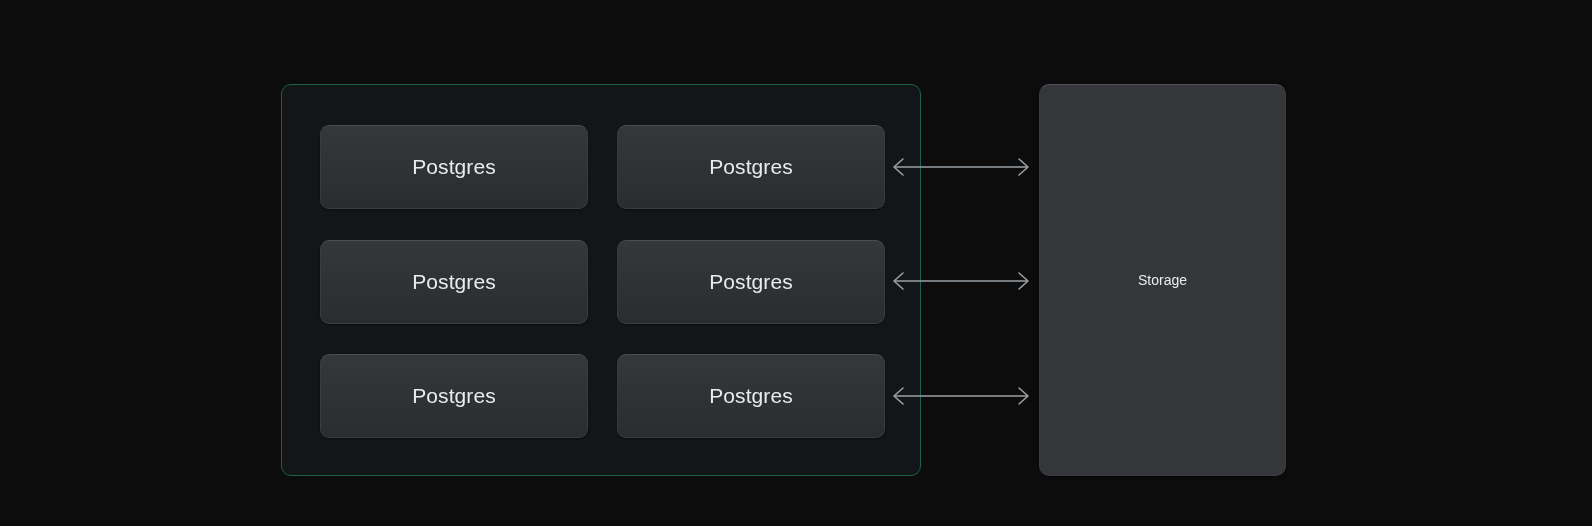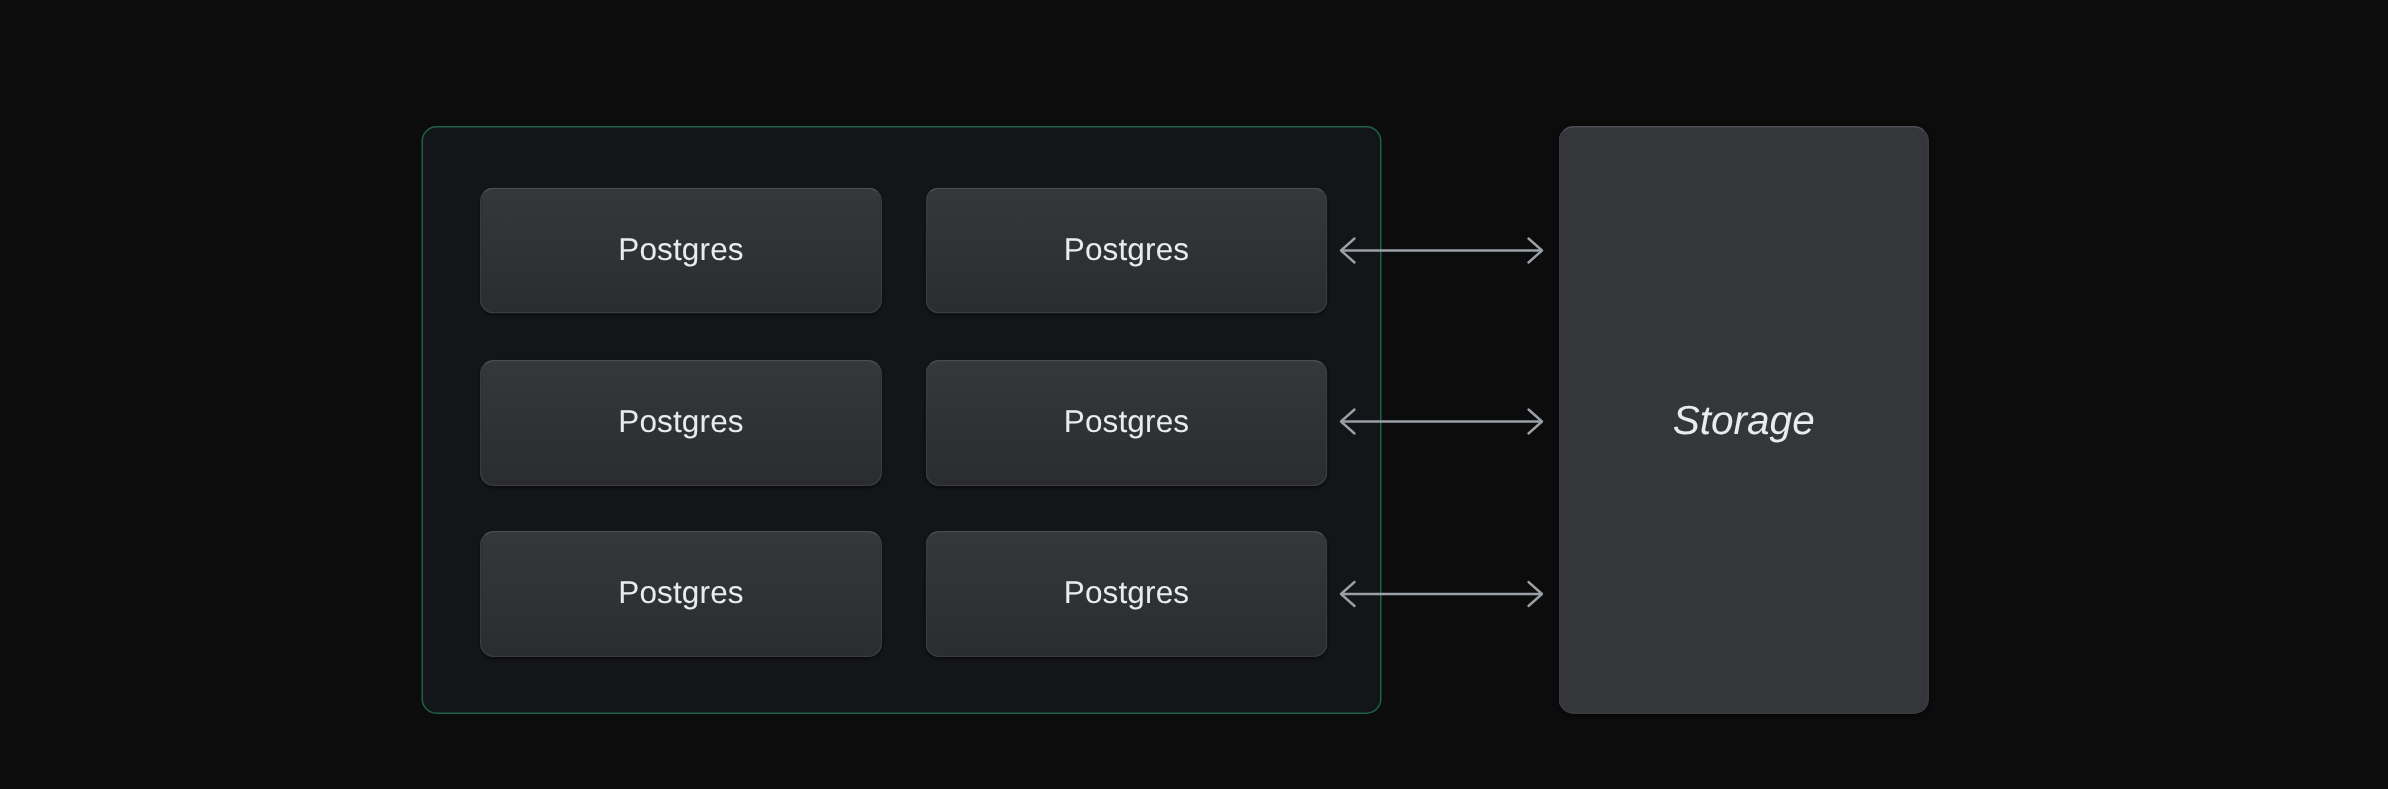--- a/index.html
+++ b/index.html
@@ -95,24 +95,23 @@
     border: 1px solid #3a3c41;
     border-top-color: #4c4f55;
     background: #343639;
     display: flex;
     align-items: center;
     justify-content: center;
     box-shadow: 0 1px 3px rgba(0,0,0,0.5);
   }
   .storage-label {
     color: #e9ebee;
-    font-size: 27px;
+    font-size: 14px;
     line-height: 24px;
     white-space: nowrap;
-    font-style: italic;
   }
 
   
   .connector {
     position: absolute;
     left: 890px;
     width: 142px;
     height: 24px;
     pointer-events: none;
   }

